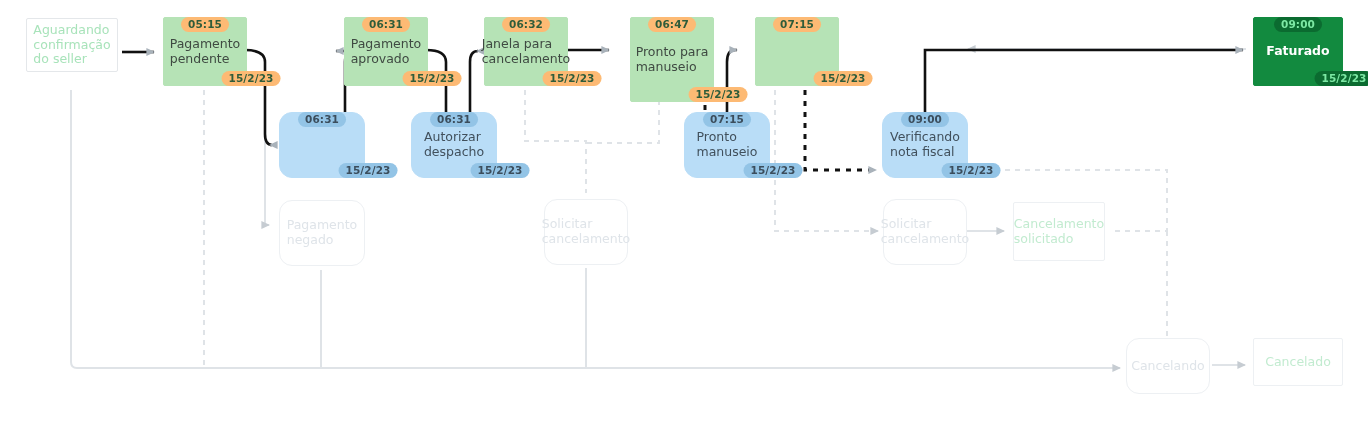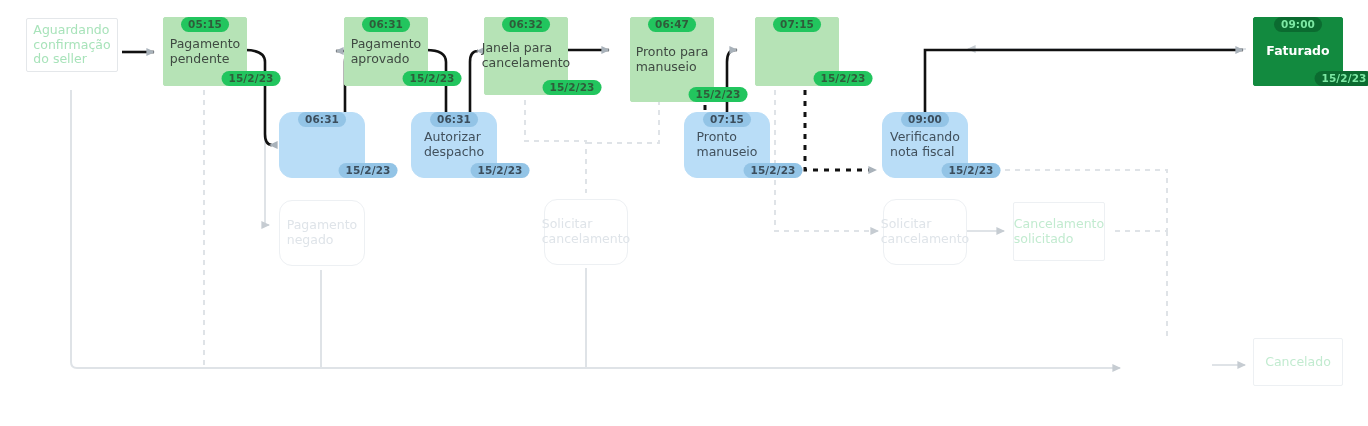--- a/index.html
+++ b/index.html
@@ -88,21 +88,21 @@
     font-weight: bold;
     padding: 1px 7px 2px 7px;
     border-radius: 9px;
     white-space: nowrap;
     letter-spacing: 0.1px;
     z-index: 6;
   }
   .badge-time { top: -1px; }
   .badge-date { bottom: -1px; margin-left: 46px; }
 
-  .n-green .badge { background: #22c55e; color: #2f5c3a; }
+  .n-green .badge { background: #fdba74; color: #2f5c3a; }
   .n-green-dark .badge { background: #0b6b30; color: #7de8a4; }
   .n-blue .badge { background: #93c4e6; color: #3b4d5c; }
 </style>
 </head>
 <body>
 
 <div id="canvas">
 
   <svg id="edge-layer" viewBox="0 0 1368 426" width="1368" height="426" xmlns="http://www.w3.org/2000/svg">
     <defs>
@@ -190,21 +190,21 @@
     <span class="badge badge-date">15/2/23</span>
   </div>
 
   <div class="node n-blue" style="left:411px; top:112px; width:86px; height:66px;">
     <span class="badge badge-time">06:31</span>
     <span class="label">Autorizar
 despacho</span>
     <span class="badge badge-date">15/2/23</span>
   </div>
 
-  <div class="node n-green" style="left:484px; top:17px; width:84px; height:78px;">
+  <div class="node n-green" style="left:484px; top:17px; width:84px; height:69px;">
     <span class="badge badge-time">06:32</span>
     <span class="label">Janela para
 cancelamento</span>
     <span class="badge badge-date">15/2/23</span>
   </div>
 
   <div class="node n-ghost-round" style="left:544px; top:199px; width:84px; height:66px;">
     <span class="label">Solicitar
 cancelamento</span>
   </div>
@@ -244,18 +244,21 @@
     <span class="label">Cancelamento
 solicitado</span>
   </div>
 
   <div class="node n-green-dark" style="left:1253px; top:17px; width:90px; height:69px;">
     <span class="badge badge-time">09:00</span>
     <span class="label">Faturado</span>
     <span class="badge badge-date">15/2/23</span>
   </div>
 
+  <div class="node n-ghost-round" style="left:1126px; top:338px; width:84px; height:56px;">
+    <span class="label">Cancelando</span>
+  </div>
 
   <div class="node n-ghost-sharp" style="left:1253px; top:338px; width:90px; height:48px;">
     <span class="label">Cancelado</span>
   </div>
 
 </div>
 
 </body></html>

